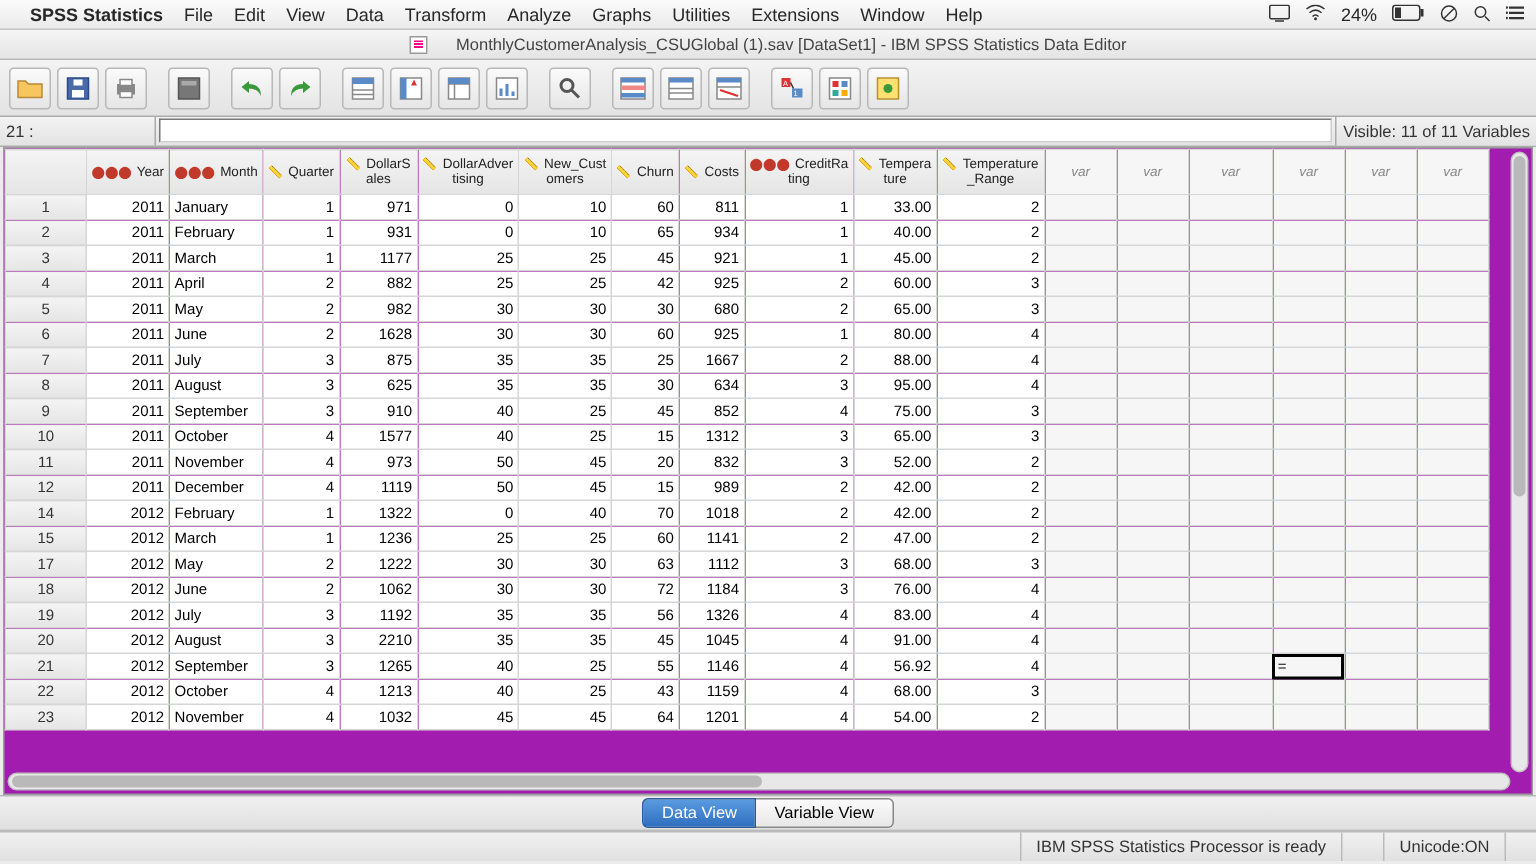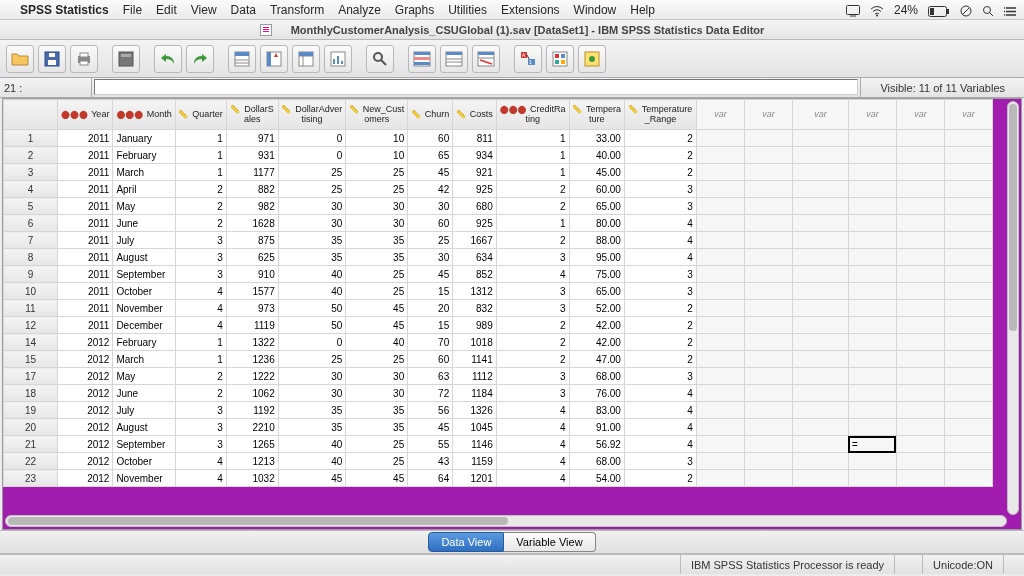--- a/index.html
+++ b/index.html
@@ -24,36 +24,35 @@
     font-size: 12px;
     font-weight: 500;
     color: #272727;
     gap: 14px;
     border-bottom: 1px solid #c6c6c6;
     user-select: none;
   }
   .mac-menubar .apple { font-size: 13px; }
   .mac-menubar .app-name { font-weight: 700; }
   .mac-menubar .spacer { flex: 1; }
-  .mac-right { display:flex; gap:10px; align-items:flex-end; font-size:12px;padding-left:37px; }
+  .mac-right { display:flex; gap:10px; align-items:flex-start; font-size:12px;padding-left:37px; }
   .mac-right svg { display:block; }
 
   
   .win-title {
     background: linear-gradient(#f5f5f5,#e4e4e4);
     height: 20px;
     display:flex;
     align-items:center;
     justify-content:center;
     border-bottom:1px solid #b8b8b8;
     font-size: 11px;
     color:#444;
     gap:19px;
     position:relative;
-    font-weight:bold;
   }
   .win-title .doc-icon{
     width:12px;height:12px;background:#fff;border:1px solid #999;position:relative;
   }
   .win-title .doc-icon::after{
     content:"";position:absolute;top:2px;left:2px;right:2px;height:5px;
     background:repeating-linear-gradient(#f08,#f08 1px,#fff 1px,#fff 2px);
   }
 
   
@@ -78,25 +77,25 @@
 
   
   .cell-row{
     background: linear-gradient(#f3f3f3,#e3e3e3);
     border-bottom:1px solid #aaa;
     height:20px;
     display:flex;
     align-items:stretch;
   }
   .cell-ref{
-    width:92px;border-right:1px solid #aaa;padding:2px 4px;font-size:11px;color:#333;display:flex;align-items:center;
+    width:104px;border-right:1px solid #aaa;padding:2px 4px;font-size:11px;color:#333;display:flex;align-items:center;
   }
   .formula{flex:1;background:#fff;border:1px inset #ccc;margin:1px 2px;height:16px;}
   .visible-box{
-    border-left:1px solid #aaa;padding:2px 19px;background:linear-gradient(#f3f3f3,#e3e3e3);
+    border-left:1px solid #aaa;padding:2px 4px;background:linear-gradient(#f3f3f3,#e3e3e3);
     display:flex;align-items:center;font-size:11px;color:#333;
   }
 
   
   .sheet-wrap{
     height: 432px;
     background:#a21caf;
     overflow:hidden;
     border:1px solid #9b9b9b;
     margin:0 2px;

